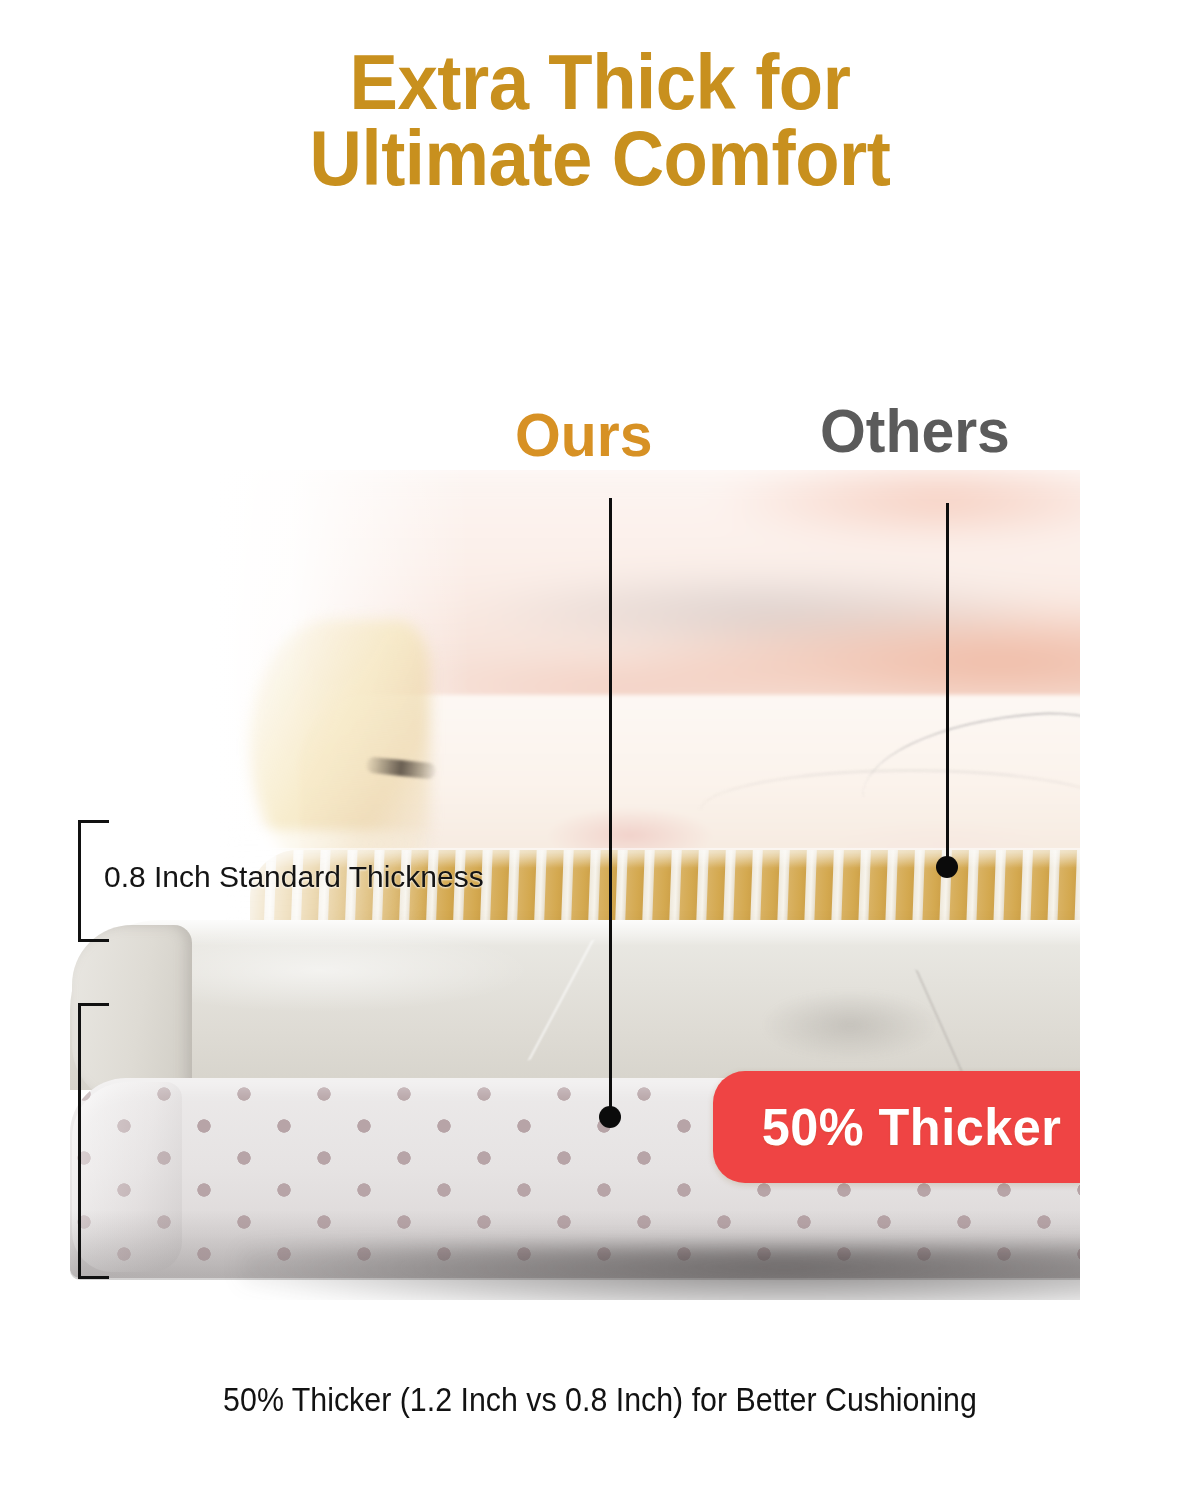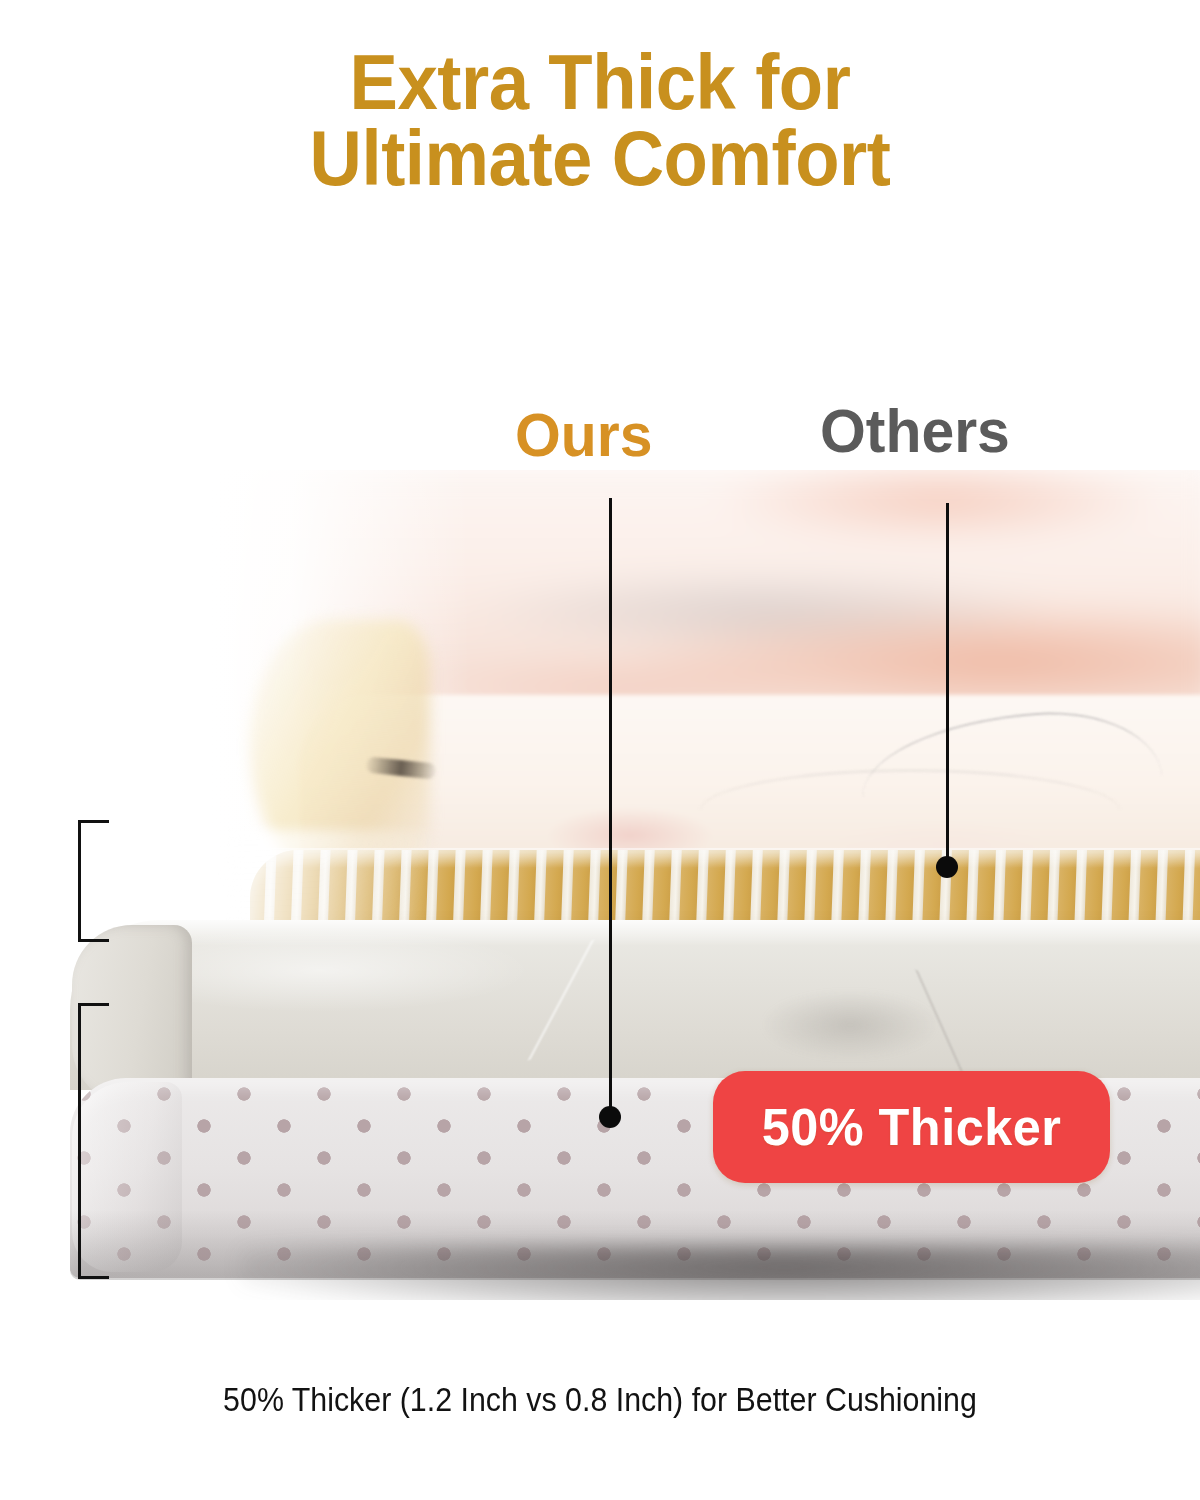--- a/index.html
+++ b/index.html
@@ -2,21 +2,21 @@
 <html><head>
 <meta charset="utf-8">
 <style>
   html,body{margin:0;padding:0;}
   body{
     width:1200px;height:1500px;
     background:#ffffff;
     font-family:"Liberation Sans",sans-serif;
     overflow:hidden;
   }
-  .page{position:relative;width:1200px;height:1500px;background:#fff;overflow:hidden;}
+  .page{position:relative;width:1080px;height:1500px;background:#fff;overflow:hidden;}
 
   
   .headline{
     position:absolute;left:0;top:44px;width:1200px;
     text-align:center;
     font-family:"Liberation Sans",sans-serif;
     font-weight:bold;
     font-size:78px;
     line-height:0.98;
     letter-spacing:-0.5px;
@@ -265,20 +265,21 @@
 
   <div class="cmp-label cmp-ours">Ours</div>
   <div class="cmp-label cmp-others">Others</div>
 
   <div class="leader leader-ours"></div>
   <div class="leader-dot dot-ours"></div>
   <div class="leader leader-others"></div>
   <div class="leader-dot dot-others"></div>
 
   <div class="bracket bracket-thin"></div>
+  <div class="measure-text measure-thin">0.8 Inch Standard Thickness</div>
 
   <div class="bracket bracket-thick"></div>
 
   <div class="badge">
     <span>50% Thicker</span>
   </div>
 
   <div class="caption">50% Thicker (1.2 Inch vs 0.8 Inch) for Better Cushioning</div>
 
 </div>

